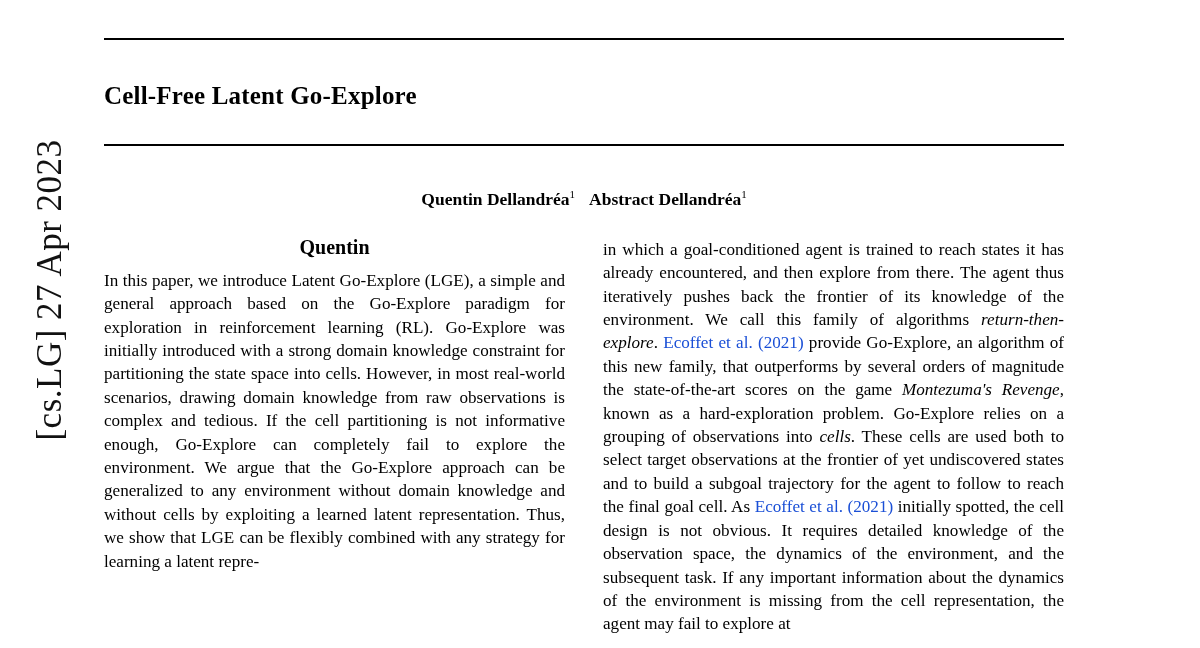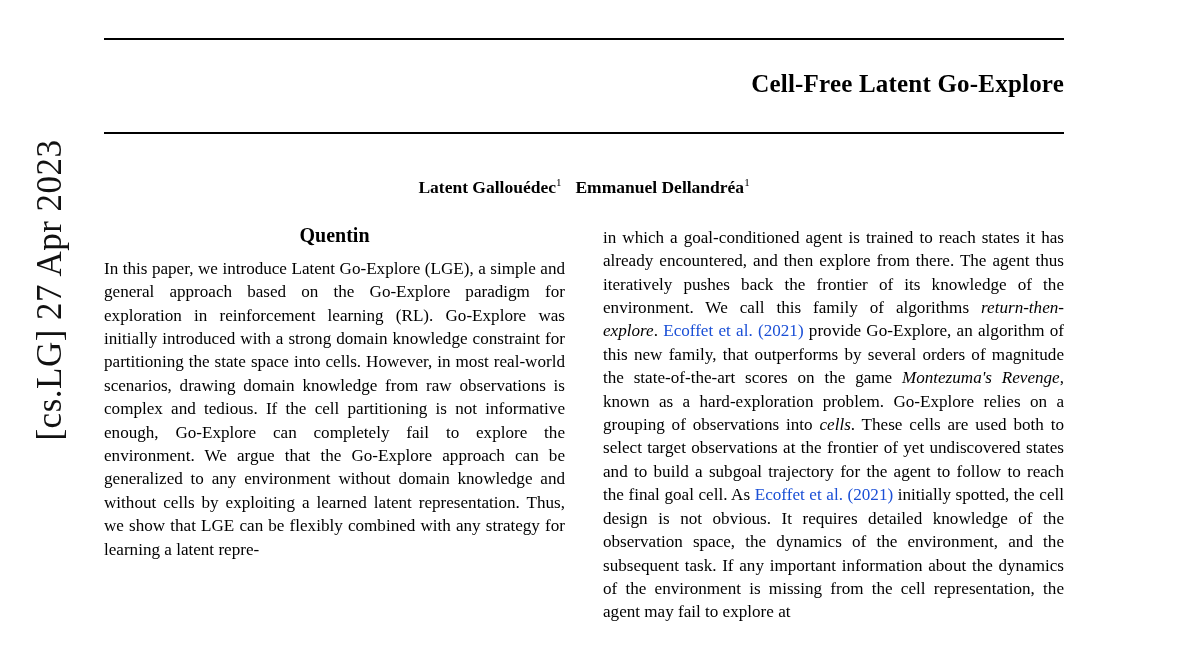--- a/index.html
+++ b/index.html
@@ -49,25 +49,25 @@
 
   .rule {
     border: none;
     border-top: 2.2px solid #000;
     margin: 0;
   }
   .rule-top { margin-top: 38px; }
   .rule-bottom { margin-top: 34px; }
 
   .paper-title {
-    text-align: right;
+    text-align: left;
     font-size: 25px;
     font-weight: bold;
     letter-spacing: 0.2px;
-    margin-top: 30px;
+    margin-top: 42px;
   }
 
   .authors {
     text-align: center;
     margin-top: 42px;
     font-size: 17.5px;
     font-weight: bold;
   }
   .authors .author { white-space: nowrap; }
   .authors .sep { display: inline-block; width: 14px; }
@@ -118,21 +118,21 @@
 
 <div class="page">
 
   <hr class="rule rule-top">
 
   <div class="paper-title">Cell-Free Latent Go-Explore</div>
 
   <hr class="rule rule-bottom">
 
   <div class="authors">
-    <span class="author"><span>Latent Gallouédec</span><sup>1</sup></span><span class="sep"></span><span class="author"><span>Emmanuel Dellandréa</span><sup>1</sup></span>
+    <span class="author"><span>Quentin Dellandréa</span><sup>1</sup></span><span class="sep"></span><span class="author"><span>Abstract Dellandréa</span><sup>1</sup></span>
   </div>
 
   <div class="columns">
 
     <div class="col col-left">
       <div class="abstract-heading">Quentin</div>
       <div class="body-text">
         <p>In this paper, we introduce Latent Go-Explore (LGE), a simple and general approach based on the Go-Explore paradigm for exploration in reinforcement learning (RL). Go-Explore was initially introduced with a strong domain knowledge constraint for partitioning the state space into cells. However, in most real-world scenarios, drawing domain knowledge from raw observations is complex and tedious. If the cell partitioning is not informative enough, Go-Explore can completely fail to explore the environment. We argue that the Go-Explore approach can be generalized to any environment without domain knowledge and without cells by exploiting a learned latent representation. Thus, we show that LGE can be flexibly combined with any strategy for learning a latent repre-</p>
       </div>
     </div>

